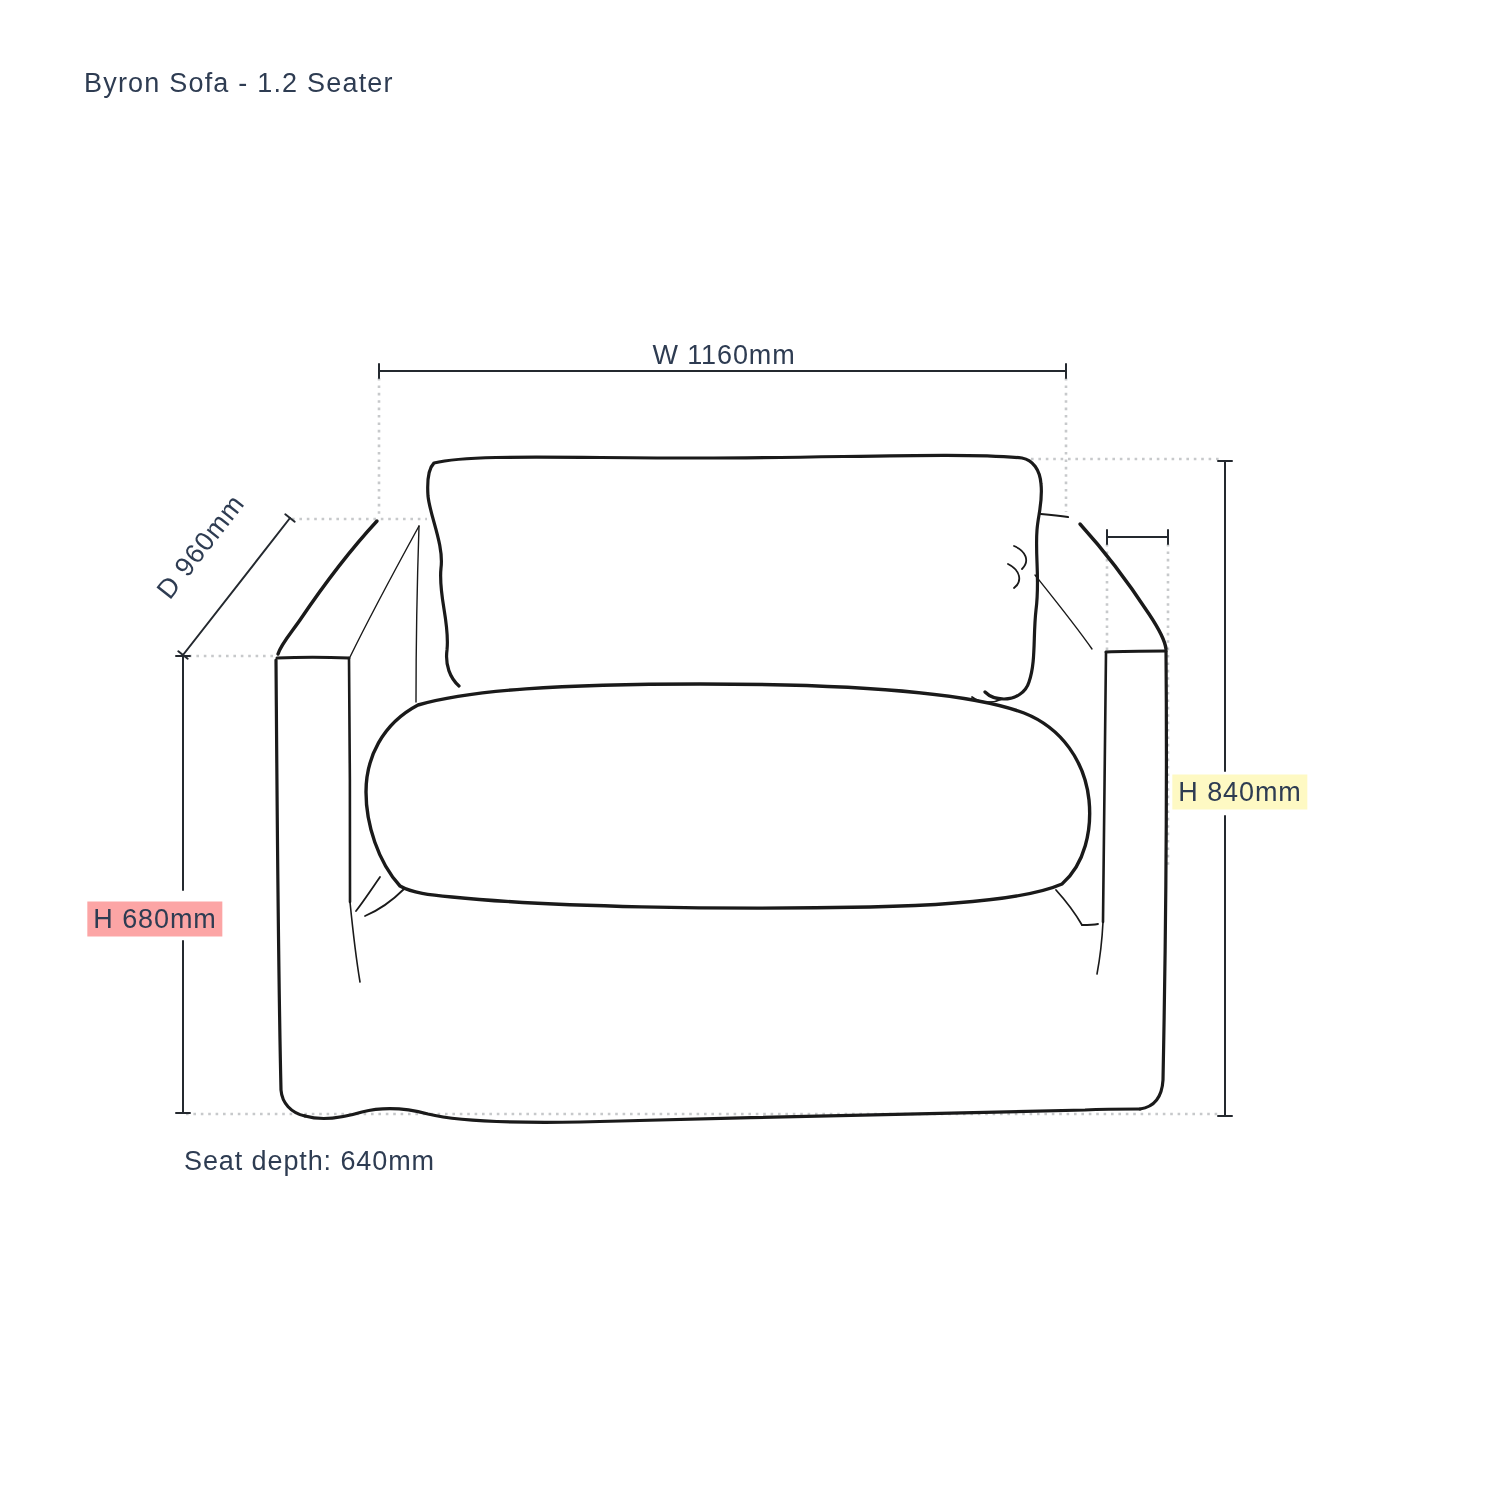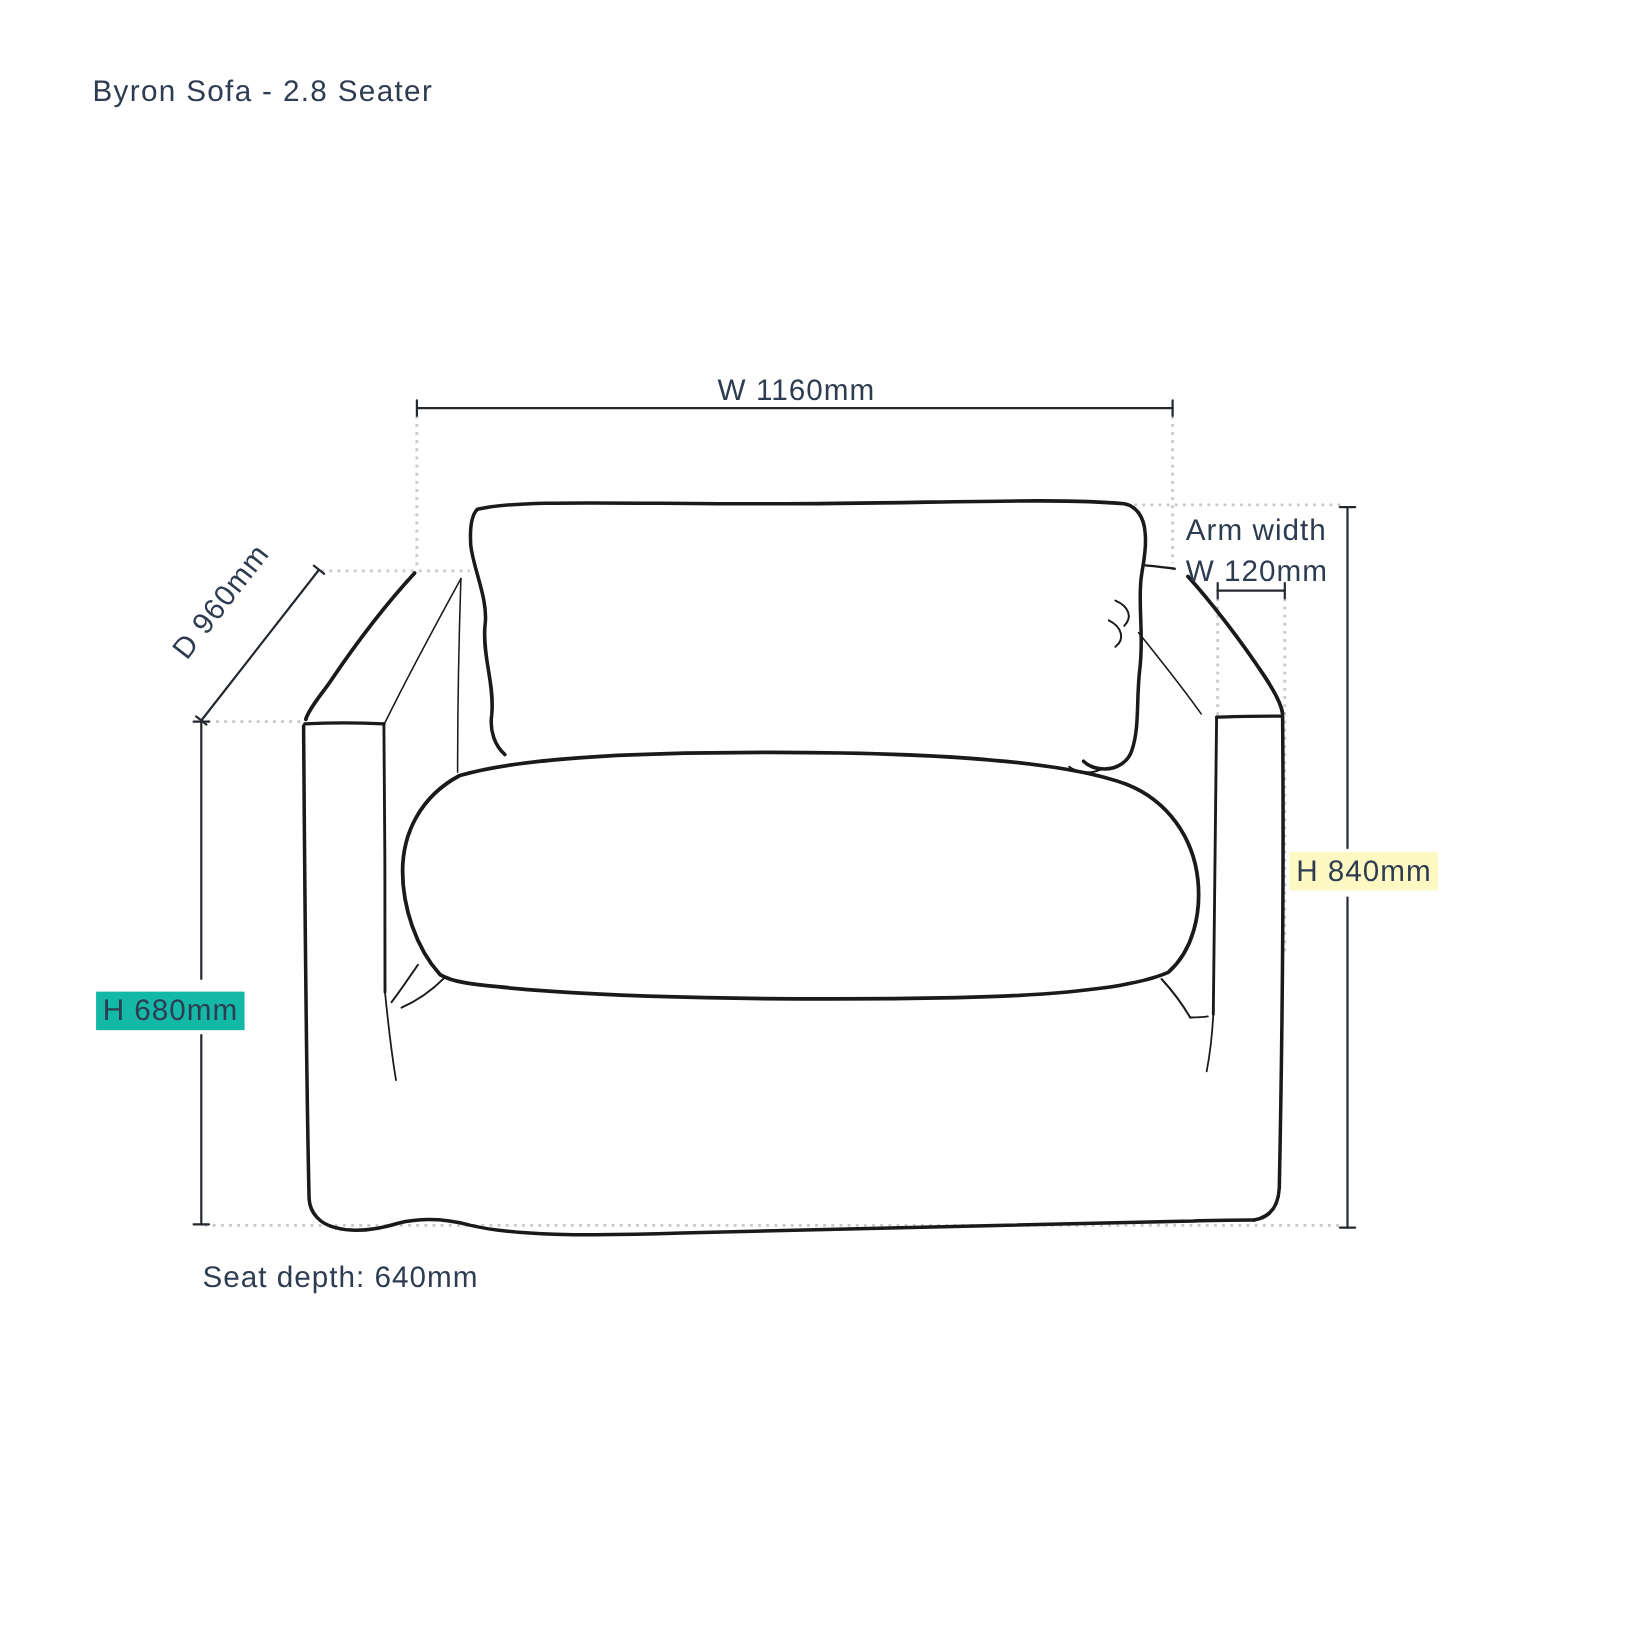--- a/index.html
+++ b/index.html
@@ -48,21 +48,21 @@
   .arm-label {
     position: absolute;
     left: 1078px;
     top: 464px;
     line-height: 37px;
     text-align: left;
   }
   .w-label    { left: 724px;  top: 336px; margin-top: 19px; }
   .d-label    { left: 201px;  top: 547px; }
   .h840-label { left: 1240px; top: 792px; background: #fef9c3; padding: 2px 6px; }
-  .h680-label { left: 155px;  top: 919px; background: #14b8a6; padding: 2px 6px; }
+  .h680-label { left: 155px;  top: 919px; background: #fca5a5; padding: 2px 6px; }
   .seat-label { left: 184px;  top: 1146px; text-align: right; }
 </style>
 </head>
 <body>
 
 <div class="page">
 
   <svg class="diagram-svg" viewBox="0 0 1500 1500">
 
     <g stroke="#c7c9cb" stroke-width="2.6" fill="none" stroke-dasharray="2.6 4.8">
@@ -146,30 +146,26 @@
 
       <g stroke-width="1.8">
         <path d="M 380 877 C 371 890, 363 902, 356 911"></path>
         <path d="M 404 889 C 392 901, 379 910, 365 916"></path>
         <path d="M 1056 890 C 1066 901, 1075 913, 1082 925"></path>
         <path d="M 1082 925 C 1088 925, 1093 925, 1098 924"></path>
       </g>
     </g>
   </svg>
 
-  <div class="page-title">Byron Sofa - 2.8 Seater</div>
+  <div class="page-title">Byron Sofa - 1.2 Seater</div>
 
   <div class="label centered w-label">W 1160mm</div>
 
   <div class="label rotated d-label">D 960mm</div>
 
-  <div class="label arm-label">
-    <div>Arm width</div>
-    <div>W 120mm</div>
-  </div>
 
   <div class="label centered h840-label">H 840mm</div>
 
   <div class="label centered h680-label">H 680mm</div>
 
   <div class="label seat-label">Seat depth: 640mm</div>
 
 </div>
 
 </body></html>

